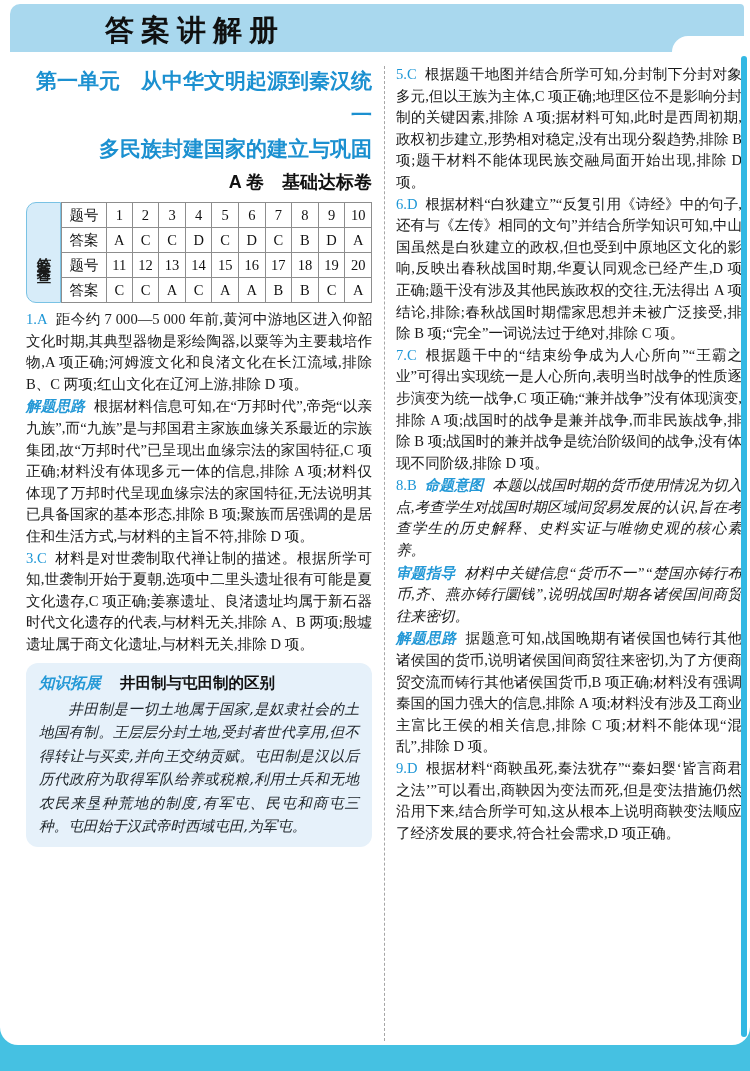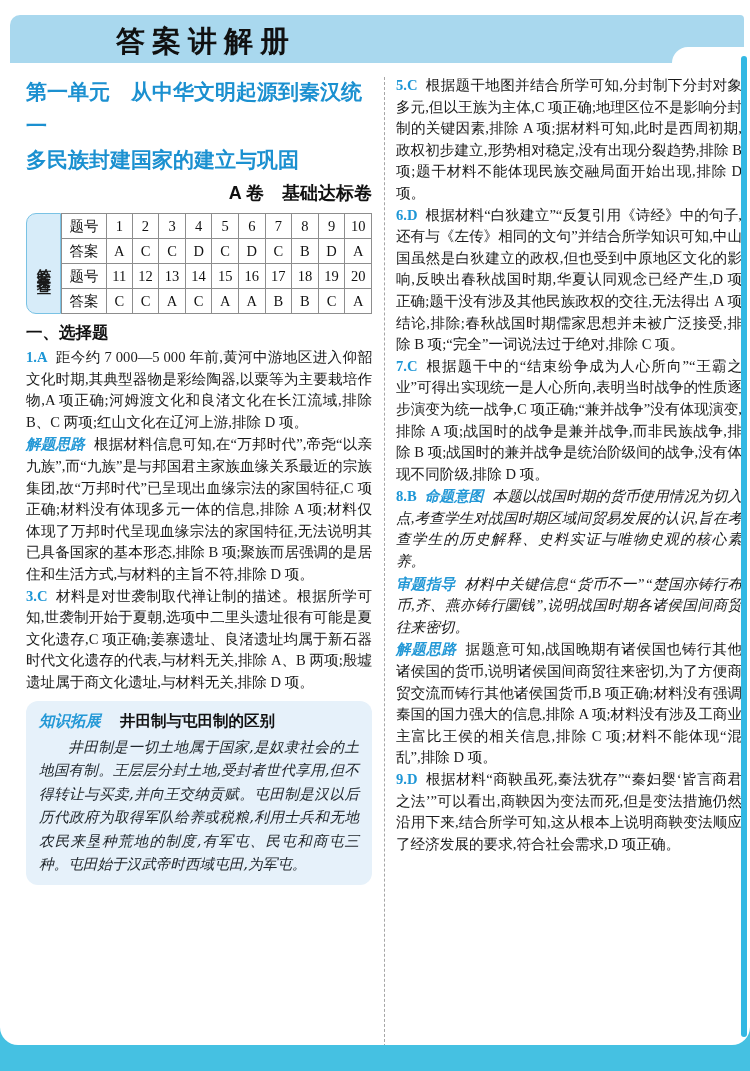--- a/index.html
+++ b/index.html
@@ -12,38 +12,38 @@
   .sheet{
     position:absolute;left:0;right:0;top:0;bottom:26px;
     background:#ffffff;border-radius:0 0 18px 18px;overflow:hidden;
   }
   
   .banner{
     position:relative;height:48px;margin:0 6px 0 10px;
     background:#a9d8ee;border-radius:10px 4px 0 0;
   }
   .banner h1{
-    margin:15px;padding:7px 0 0 91px;
+    margin:4px;padding:7px 0 0 91px;
     font-size:29px;font-weight:700;letter-spacing:7px;color:#101010;
   }
   .banner .notch{
     position:absolute;right:0;bottom:0;width:72px;height:16px;
     background:#ffffff;border-top-left-radius:16px;
   }
   
   .cols{display:flex;align-items:flex-start;padding:12px 8px 0 26px;}
   .col{width:346px;}
   .divider{align-self:stretch;border-left:1px dashed #a6a6a6;margin:2px 11px 0 12px;min-height:975px;}
   .right-line{
     position:absolute;right:3px;top:56px;bottom:34px;width:6px;
     background:#33b8e3;border-radius:3px;
   }
   
   .unit-title{
-    margin:0 0 4px 0;text-align:left;color:#1b90d0;
+    margin:0 0 4px 0;text-align:right;color:#1b90d0;
     font-size:21px;line-height:34px;font-weight:700;
   }
   .paper-title{margin:0 0 8px 0;text-align:right;font-size:18px;font-weight:700;color:#111;}
   .section-heading{margin:8px 0 3px 0;font-size:16.5px;font-weight:700;color:#111;}
   
   .atable-wrap{display:flex;margin:2px 0 6px 0;}
   .atab{
     width:33px;background:#d7ecf9;border:1px solid #79c2e4;
     border-radius:10px 0 0 10px;display:flex;align-items:center;justify-content:center;
   }
@@ -57,21 +57,21 @@
     font-size:14.5px;color:#111;font-weight:400;
     font-family:"Liberation Serif","DejaVu Serif",serif;
   }
   table.atable th{width:44px;font-family:"Liberation Sans",sans-serif;margin-left:24px;}
   
   .para{
     margin:0;text-align:justify;color:#191919;
     font-family:"Liberation Serif","DejaVu Serif",serif;
     font-size:14.6px;line-height:21.6px;
   }
-  .qnum{color:#1d96d6;font-weight:700;margin-right:8px;}
+  .qnum{color:#1d96d6;font-weight:400;margin-right:8px;}
   .blabel{
     color:#2398d6;font-weight:700;font-style:italic;margin-right:9px;
     font-family:"DejaVu Serif",serif;
   }
   .kai{font-style:italic;}
   
   .kbox{
     background:#e6f1fa;border-radius:12px;
     padding:8px 13px 9px 13px;margin-top:7px;
   }
@@ -158,21 +158,20 @@
                   <td>A</td>
                   <td>B</td>
                   <td>B</td>
                   <td>C</td>
                   <td>A</td>
                 </tr>
               </tbody>
           </table>
         </div>
 
-        <div class="section-heading">一、选择题</div>
 
         <p class="para">
           <span class="qnum">1.A</span><span>距今约 7 000—5 000 年前,黄河中游地区进入仰韶文化时期,其典型器物是彩绘陶器,以粟等为主要栽培作物,A 项正确;河姆渡文化和良渚文化在长江流域,排除 B、C 两项;红山文化在辽河上游,排除 D 项。</span>
         </p>
 
         <p class="para">
           <span class="blabel">解题思路</span><span>根据材料信息可知,在“万邦时代”,帝尧“以亲九族”,而“九族”是与邦国君主家族血缘关系最近的宗族集团,故“万邦时代”已呈现出血缘宗法的家国特征,C 项正确;材料没有体现多元一体的信息,排除 A 项;材料仅体现了万邦时代呈现血缘宗法的家国特征,无法说明其已具备国家的基本形态,排除 B 项;聚族而居强调的是居住和生活方式,与材料的主旨不符,排除 D 项。</span>
         </p>
 
         <p class="para">

